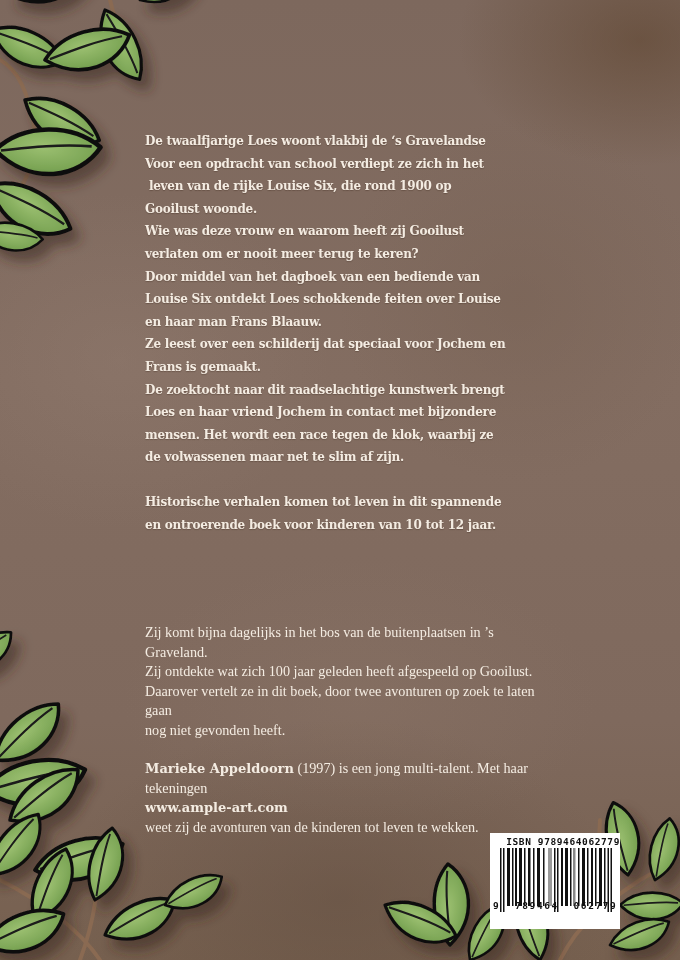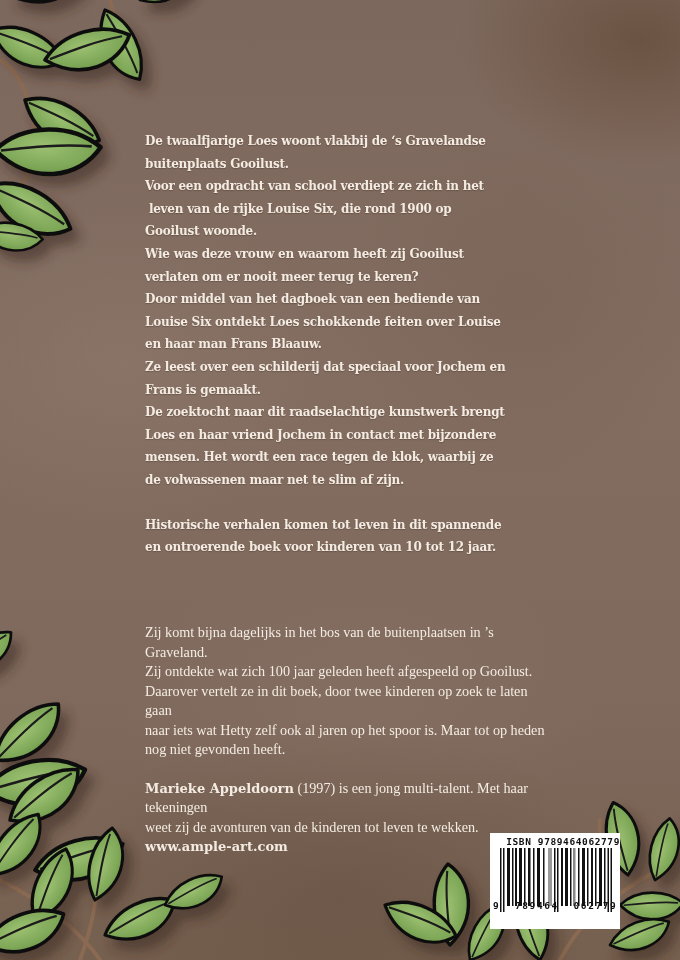--- a/index.html
+++ b/index.html
@@ -117,21 +117,20 @@
     <use href="#leaf" transform="translate(540,960) rotate(-100) scale(1.0)"></use>
     <use href="#leaf" transform="translate(628,875) rotate(-95) scale(1.05)"></use>
     <use href="#leaf" transform="translate(655,880) rotate(-70) scale(0.9)"></use>
     <use href="#leaf" transform="translate(620,905) rotate(5) scale(0.9)"></use>
     <use href="#leaf" transform="translate(610,945) rotate(-15) scale(0.9)"></use>
   </g>
 </svg>
 
 <div class="text-block blurb">
   <p>De twaalfjarige Loes woont vlakbij de ‘s Gravelandse</p>
-  <p>buitenplaats Gooilust.</p>
   <p style="white-space:pre">Voor een opdracht van school verdiept ze zich in het</p>
   <p style="white-space:pre"> leven van de rijke Louise Six, die rond 1900 op</p>
   <p>Gooilust woonde.</p>
   <p>Wie was deze vrouw en waarom heeft zij Gooilust</p>
   <p>verlaten om er nooit meer terug te keren?</p>
   <p>Door middel van het dagboek van een bediende van</p>
   <p>Louise Six ontdekt Loes schokkende feiten over Louise</p>
   <p>en haar man Frans Blaauw.</p>
   <p>Ze leest over een schilderij dat speciaal voor Jochem en</p>
   <p>Frans is gemaakt.</p>
@@ -140,27 +139,26 @@
   <p>mensen. Het wordt een race tegen de klok, waarbij ze</p>
   <p>de volwassenen maar net te slim af zijn.</p>
   <div class="gap"></div>
   <p>Historische verhalen komen tot leven in dit spannende</p>
   <p>en ontroerende boek voor kinderen van 10 tot 12 jaar.</p>
 </div>
 
 <div class="text-block bio">
   <p>Zij komt bijna dagelijks in het bos van de buitenplaatsen in ’s Graveland.</p>
   <p>Zij ontdekte wat zich 100 jaar geleden heeft afgespeeld op Gooilust.</p>
-  <p>Daarover vertelt ze in dit boek, door twee kinderen op zoek te laten gaan</p>
-  <p>naar iets wat Hetty zelf ook al jaren op het spoor is. Maar tot op heden</p>
+  <p>Daarover vertelt ze in dit boek, door twee avonturen op zoek te laten gaan</p>
   <p>nog niet gevonden heeft.</p>
   <div class="gap"></div>
   <p><b>Marieke Appeldoorn</b><span> (1997) is een jong multi-talent. Met haar tekeningen</span></p>
+  <p><b>www.ample-art.com</b></p>
   <p>weet zij de avonturen van de kinderen tot leven te wekken.</p>
-  <p><b>www.ample-art.com</b></p>
 </div>
 
 <div class="barcode">
   <div class="isbn-top">ISBN 9789464062779</div>
   <svg class="bars" viewBox="0 0 112 64" preserveAspectRatio="none">
     <g fill="#111">
       <rect x="0" y="0" width="1.5" height="64"></rect>
         <rect x="3" y="0" width="1.5" height="64"></rect>
       <rect x="7" y="0" width="3" height="58"></rect>
         <rect x="12" y="0" width="1.5" height="58"></rect>

